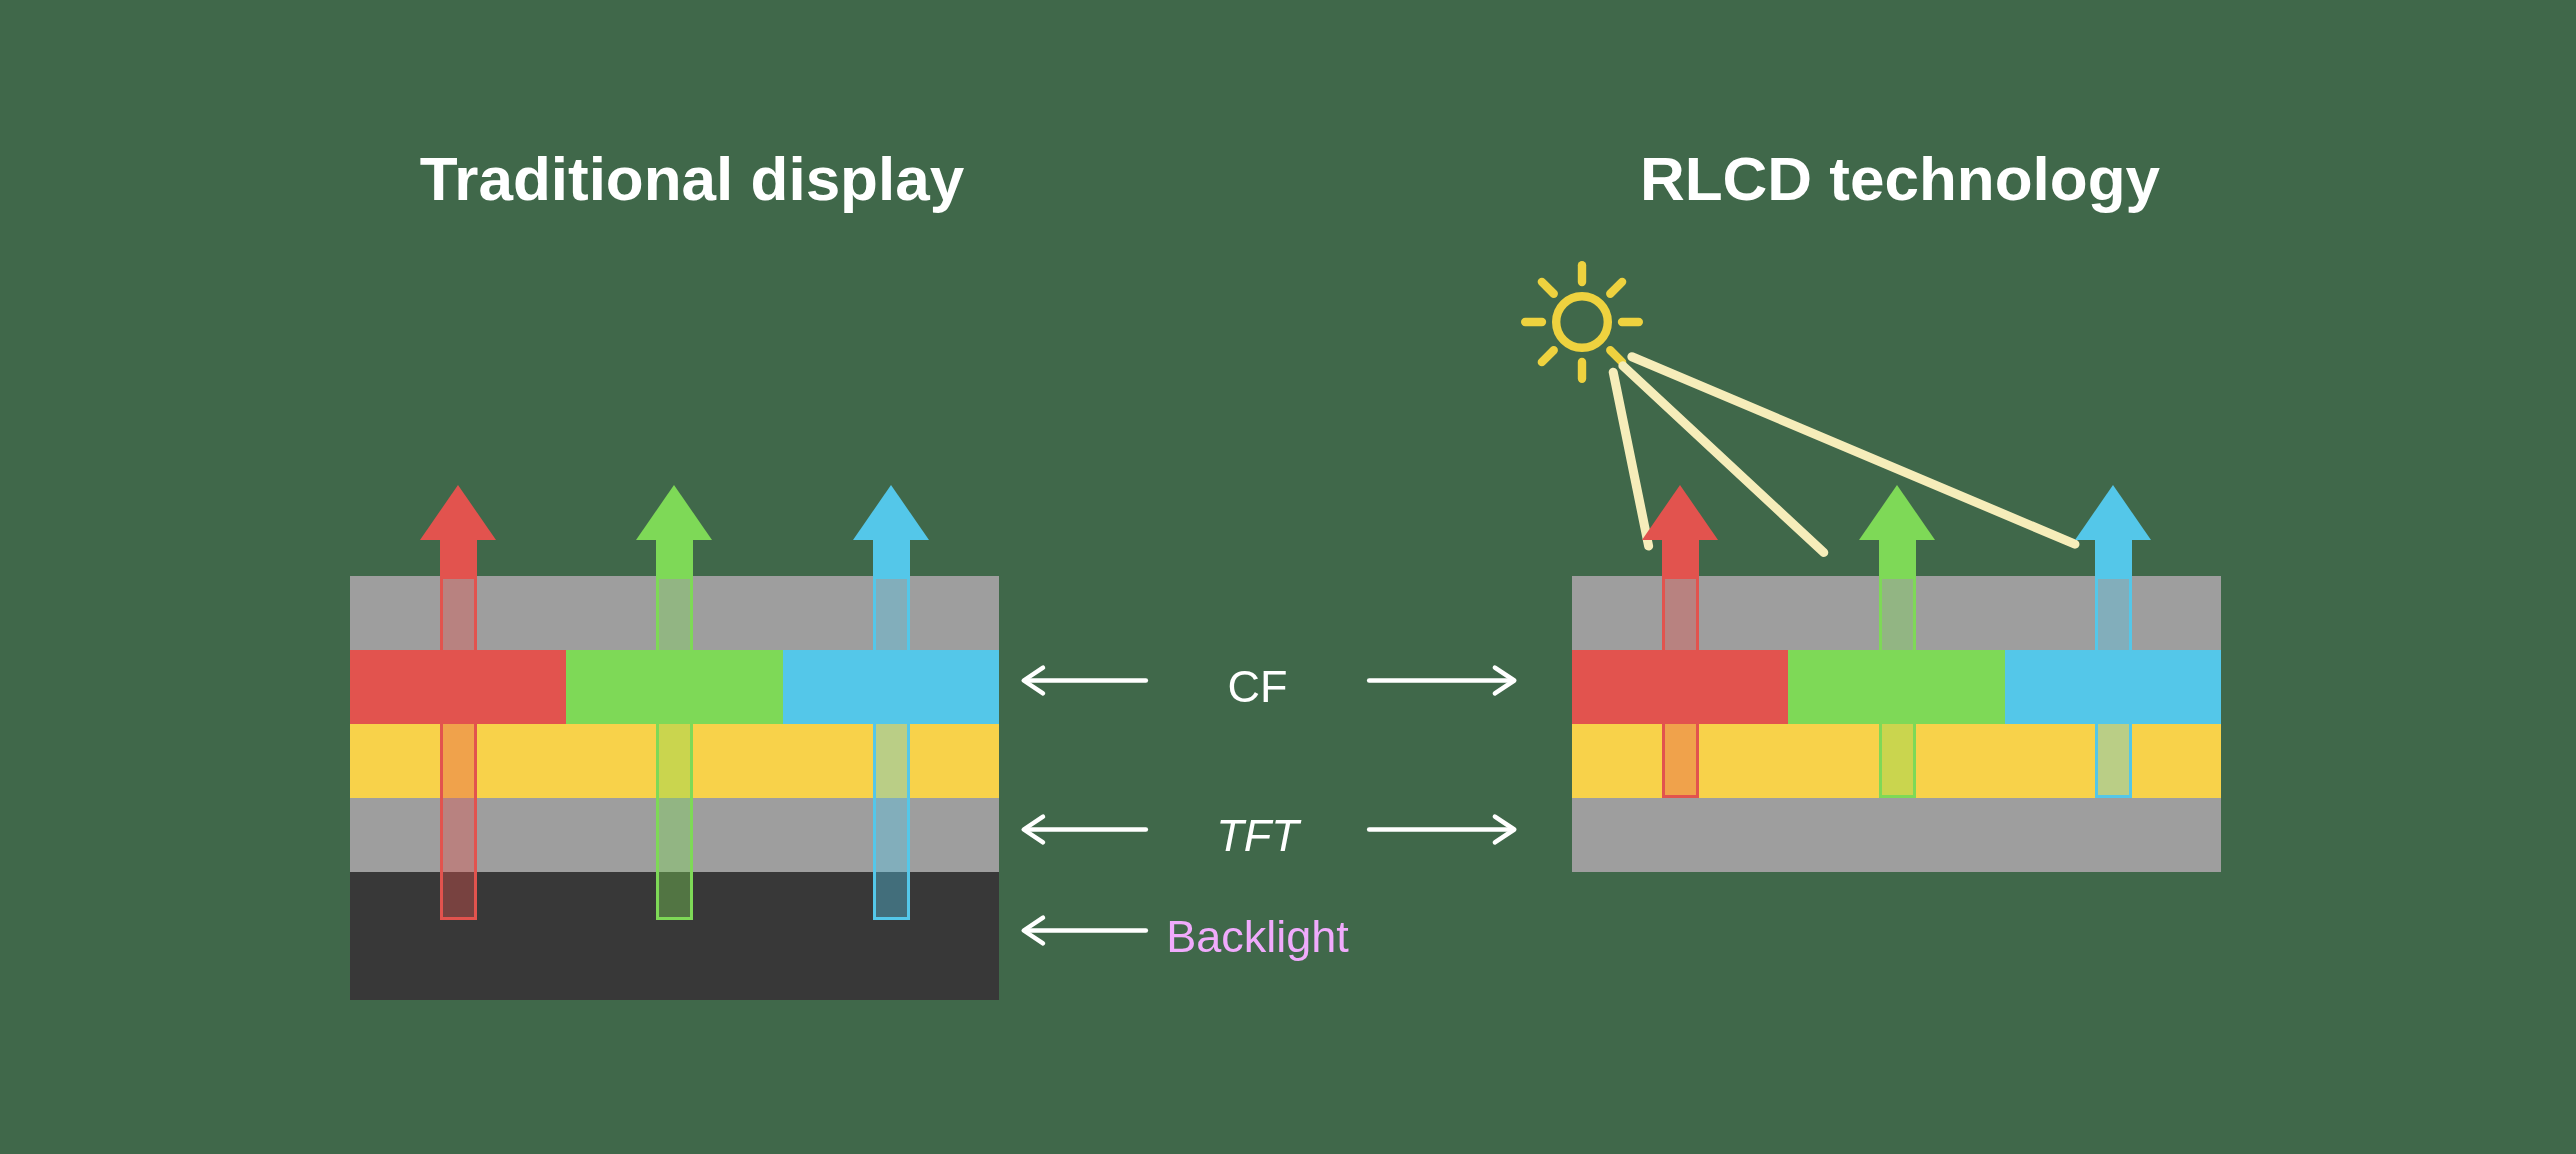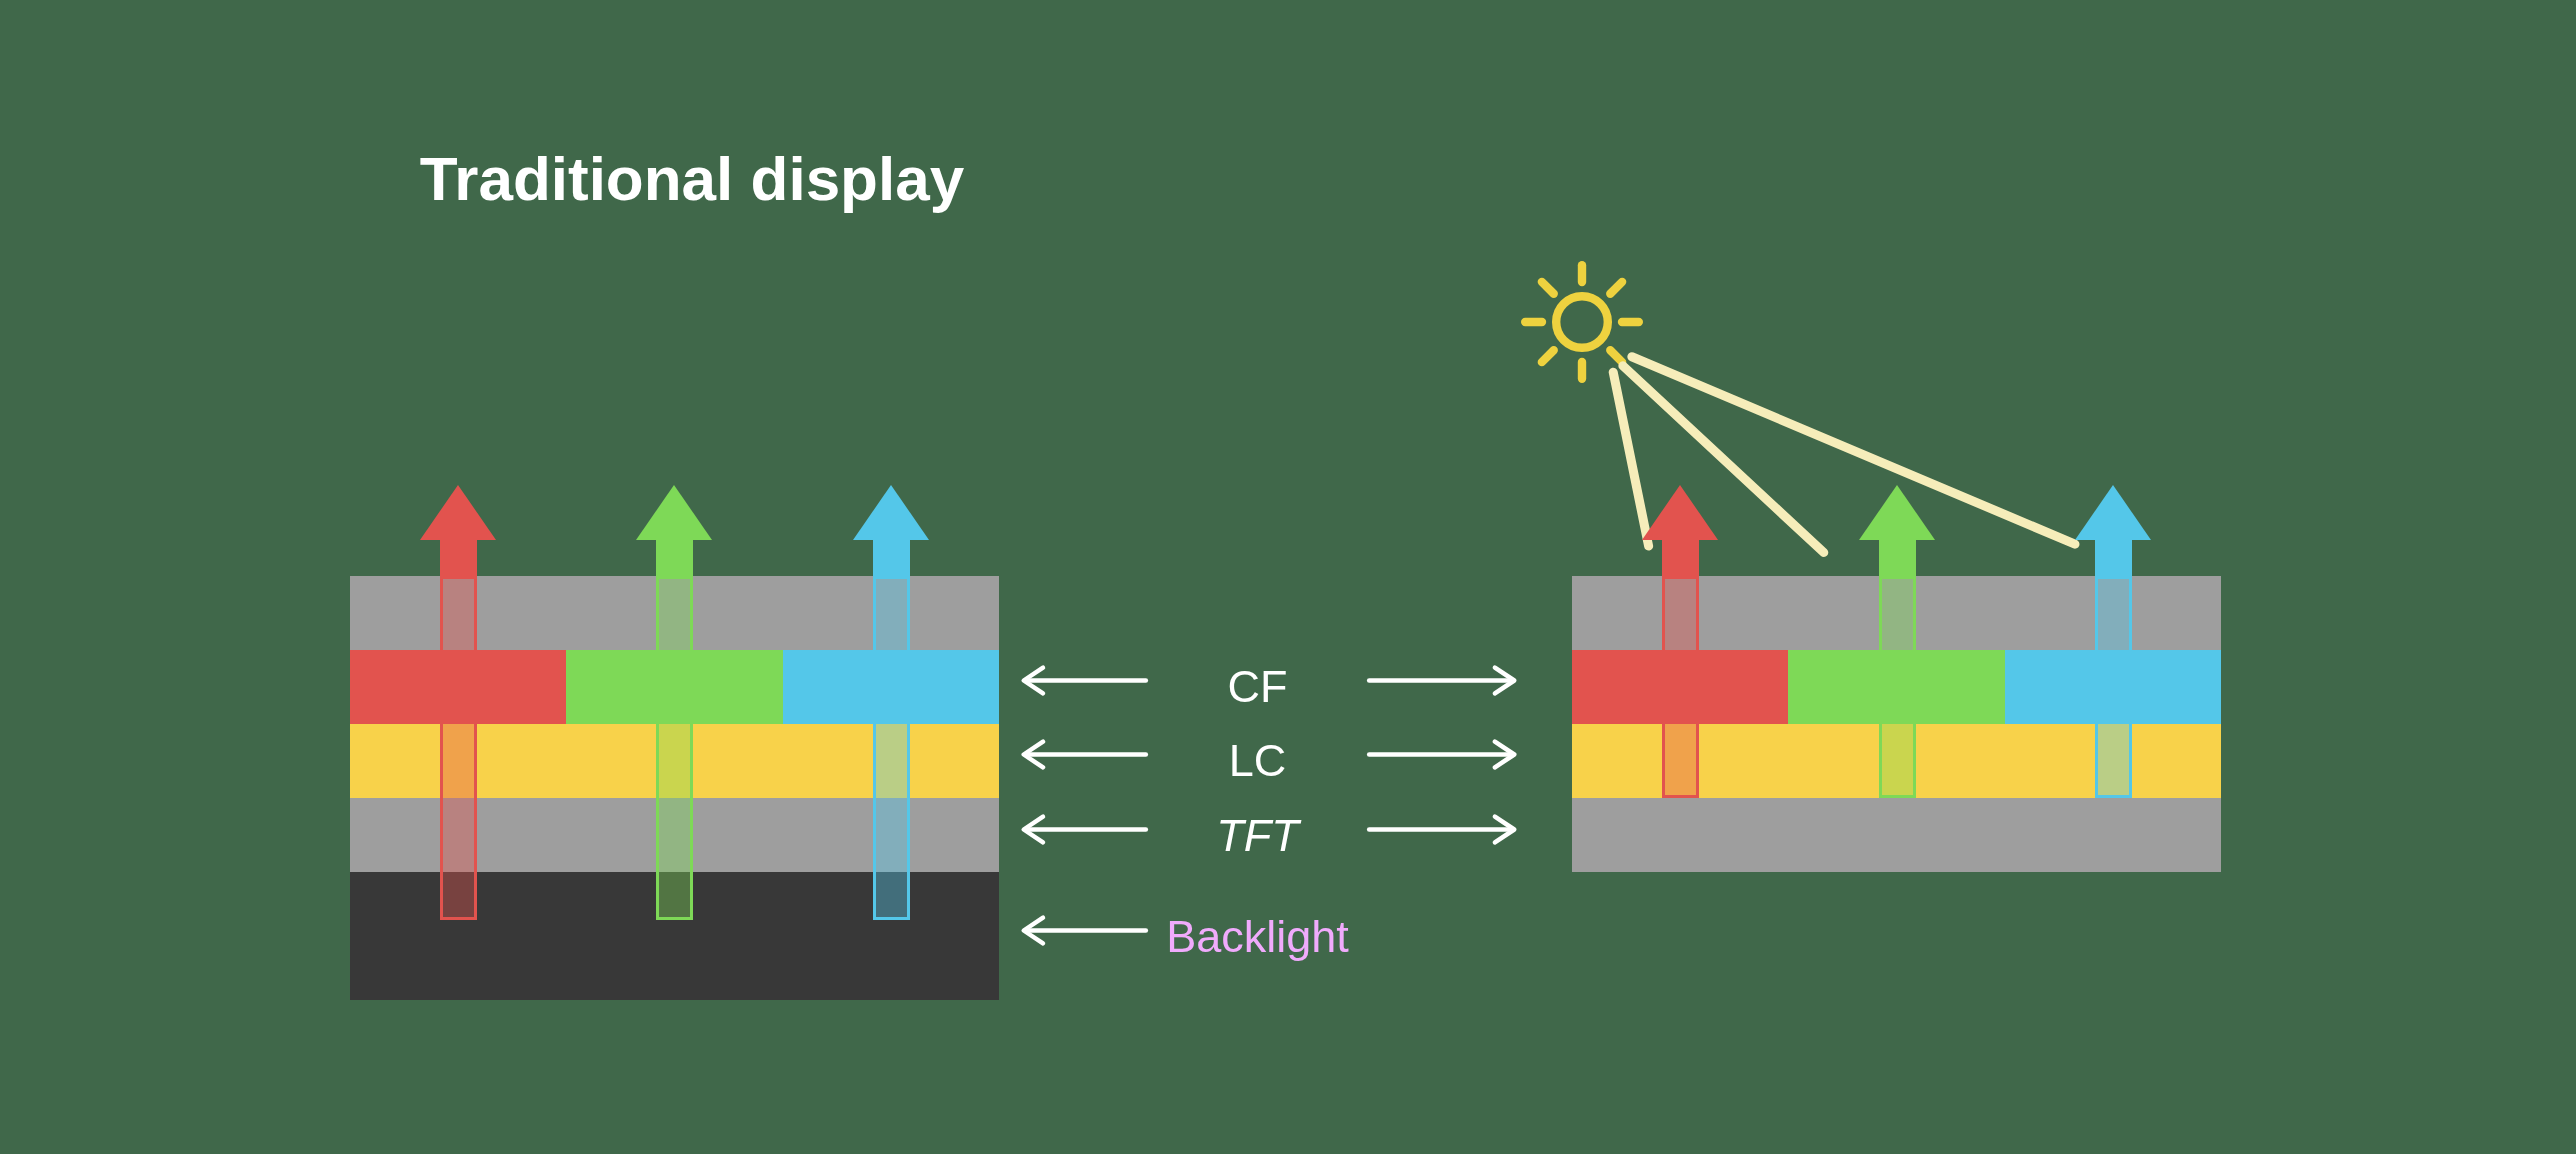--- a/index.html
+++ b/index.html
@@ -95,20 +95,21 @@
     top: 0;
     z-index: 2;
   }
 </style>
 </head>
 <body>
 
 <div class="canvas" style="background: rgb(64, 104, 74);">
 
   <div class="title left" style="color: rgb(255, 255, 255);">Traditional display</div>
+  <div class="title right" style="color: rgb(255, 255, 255);">RLCD technology</div>
 
   <div class="stack left-stack">
     <div class="layer" style="background: rgb(158, 158, 158);"></div>
     <div class="cf-row">
       <div class="cf-seg" style="background: rgb(226, 83, 78);"></div>
       <div class="cf-seg" style="background: rgb(126, 217, 87);"></div>
       <div class="cf-seg" style="background: rgb(84, 199, 233);"></div>
     </div>
     <div class="layer" style="background: rgb(248, 210, 74);"></div>
     <div class="layer" style="background: rgb(158, 158, 158);"></div>
@@ -167,35 +168,20 @@
     </svg>
     <div class="layer-label" style="color: rgb(255, 255, 255);">CF</div>
     <svg width="158" height="39" viewBox="0 0 245 60">
       <g fill="none" stroke-width="7" stroke-linecap="round" stroke-linejoin="round" stroke="#ffffff">
         <line x1="8" y1="30" x2="229" y2="30"></line>
           <polyline points="203,10 233,30 203,50"></polyline>
       </g>
     </svg>
   </div>
 
-  <div class="label-row row-lc">
-    <svg width="135" height="39" viewBox="0 0 210 60">
-      <g fill="none" stroke-width="7" stroke-linecap="round" stroke-linejoin="round" stroke="#ffffff">
-        <line x1="202" y1="30" x2="16" y2="30"></line>
-          <polyline points="42,10 12,30 42,50"></polyline>
-      </g>
-    </svg>
-    <div class="layer-label" style="color: rgb(255, 255, 255);">LC</div>
-    <svg width="158" height="39" viewBox="0 0 245 60">
-      <g fill="none" stroke-width="7" stroke-linecap="round" stroke-linejoin="round" stroke="#ffffff">
-        <line x1="8" y1="30" x2="229" y2="30"></line>
-          <polyline points="203,10 233,30 203,50"></polyline>
-      </g>
-    </svg>
-  </div>
 
   <div class="label-row row-tft">
     <svg width="135" height="39" viewBox="0 0 210 60">
       <g fill="none" stroke-width="7" stroke-linecap="round" stroke-linejoin="round" stroke="#ffffff">
         <line x1="202" y1="30" x2="16" y2="30"></line>
           <polyline points="42,10 12,30 42,50"></polyline>
       </g>
     </svg>
     <div class="layer-label" style="color: rgb(255, 255, 255);">TFT</div>
     <svg width="158" height="39" viewBox="0 0 245 60">

